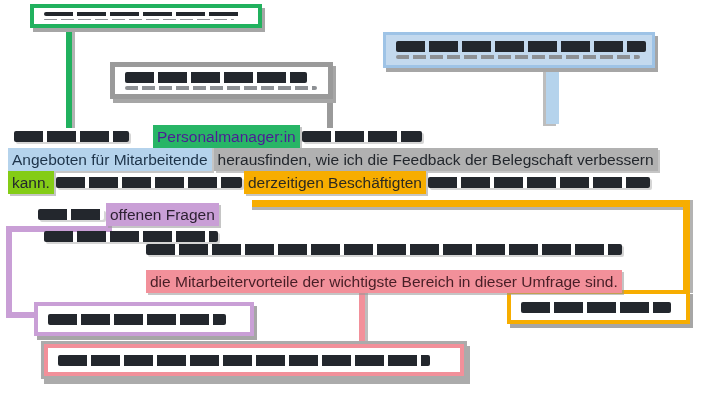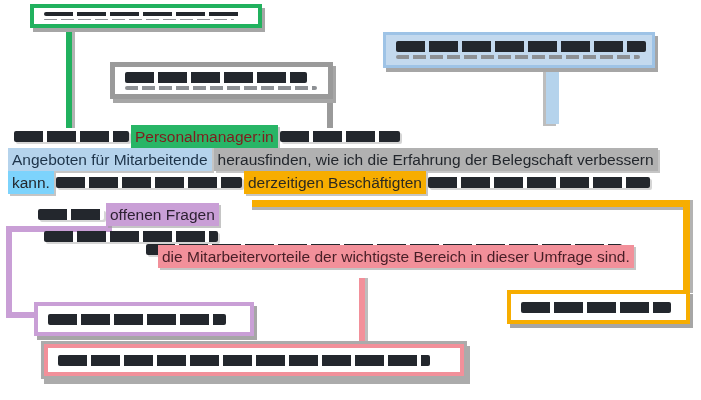--- a/index.html
+++ b/index.html
@@ -75,46 +75,46 @@
   <div class="callout" style="left:34px;top:302px;width:220px;height:34px;border:4px solid #c99fd6;">
     <div class="rbar rline" style="width:178px;"></div>
   </div>
 
   <div class="callout" style="left:44px;top:344px;width:420px;height:32px;border:4px solid #f2909a;box-shadow:0 0 0 3px #ababab,3px 5px 0 3px #ababab;">
     <div class="rbar rline" style="width:372px;"></div>
   </div>
 
   <div class="pline" style="left:14px;top:125px;">
     <span class="rbar" style="width:115px;"></span>
-    <span class="hl" style="background:#28b566;color:#7f1d1d;">Personalmanager:in</span>
+    <span class="hl" style="background:#28b566;color:#4c1d95;margin-left:22px;">Personalmanager:in</span>
     <span class="rbar" style="width:120px;"></span>
   </div>
 
   <div class="pline" style="left:8px;top:148px;border-radius:7px;">
     <span class="hl" style="background:#b5d3ec;color:#1d3349;">Angeboten für Mitarbeitende</span>
-    <span class="hl" style="background:#b1b1b1;color:#23272d;">herausfinden, wie ich die Erfahrung der Belegschaft verbessern</span>
+    <span class="hl" style="background:#b1b1b1;color:#23272d;">herausfinden, wie ich die Feedback der Belegschaft verbessern</span>
   </div>
 
   <div class="pline" style="left:8px;top:171px;">
-    <span class="hl" style="background:#7dd3fc;color:#23272d;">kann.</span>
+    <span class="hl" style="background:#84cc16;color:#23272d;">kann.</span>
     <span class="rbar" style="width:186px;"></span>
     <span class="hl" style="background:#f7ad00;color:#2c2a20;text-align:center;">derzeitigen Beschäftigten</span>
     <span class="rbar" style="width:222px;"></span>
   </div>
 
   <div class="pline" style="left:38px;top:203px;">
     <span class="rbar" style="width:66px;"></span>
     <span class="hl" style="background:#c99fd6;color:#2b1f30;">offenen Fragen</span>
   </div>
 
   <div class="pline" style="left:44px;top:231px;">
     <span class="rbar" style="width:174px;"></span>
   </div>
 
   <div class="pline" style="left:146px;top:244px;">
     <span class="rbar" style="width:476px;"></span>
   </div>
 
-  <div class="pline" style="left:146px;top:245px;margin-left:12px;">
+  <div class="pline" style="left:146px;top:270px;">
     <span class="hl" style="background:#f2909a;color:#471e26;">die Mitarbeitervorteile der wichtigste Bereich in dieser Umfrage sind.</span>
   </div>
 
 </div>
 
 </body></html>

